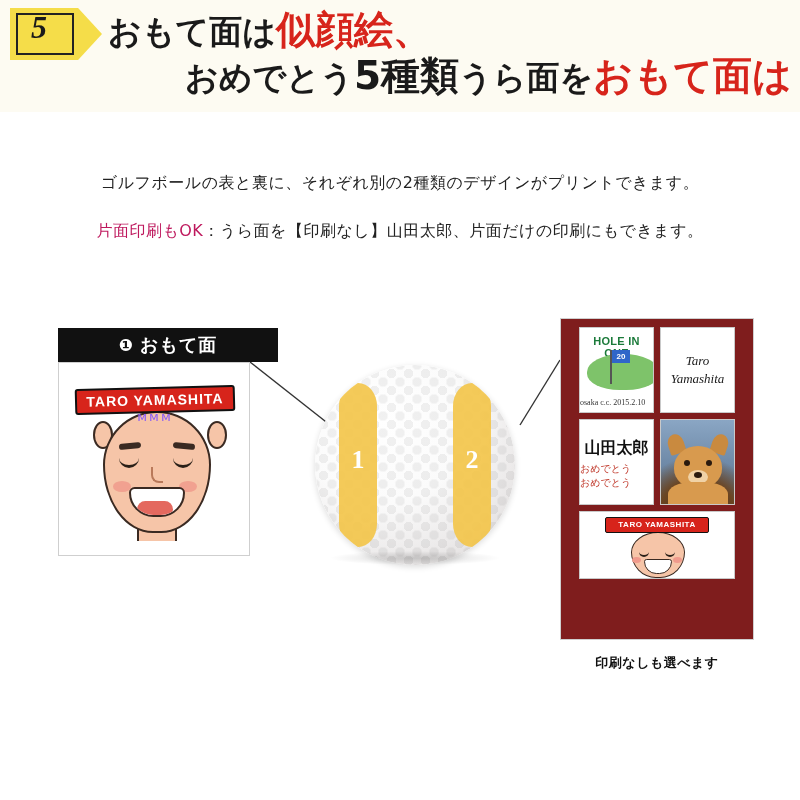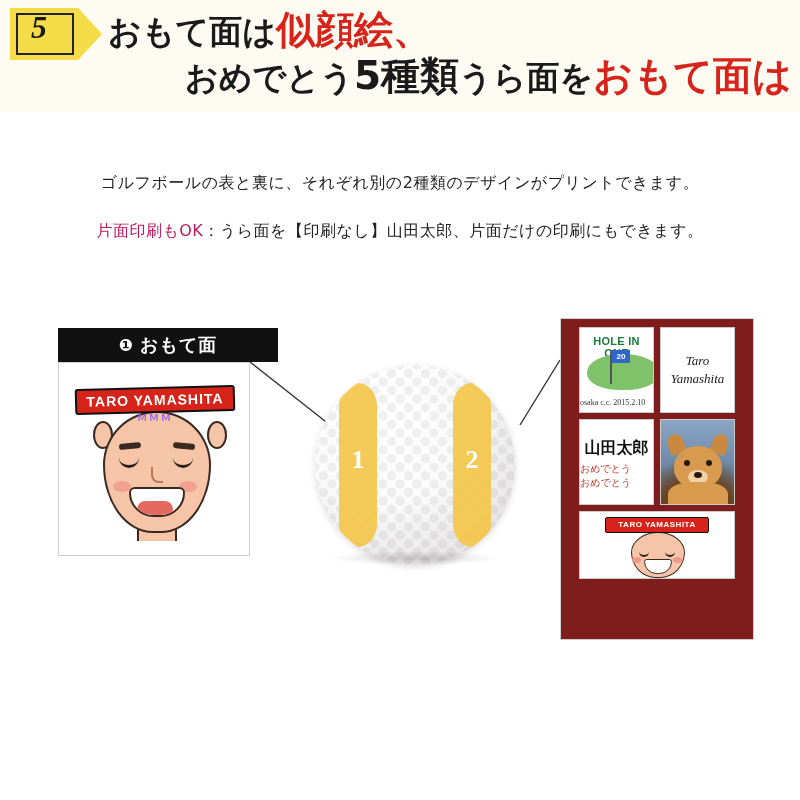--- a/index.html
+++ b/index.html
@@ -736,13 +736,14 @@
         <div class="mini-eye l"></div>
         <div class="mini-eye r"></div>
         <div class="mini-cheek l"></div>
         <div class="mini-cheek r"></div>
         <div class="mini-mouth"></div>
         <div class="mini-ribbon">TARO YAMASHITA</div>
       </div>
 
     </div>
   </div>
+  <div class="back-note">印刷なしも選べます</div>
 </div>
 
 </body></html>

